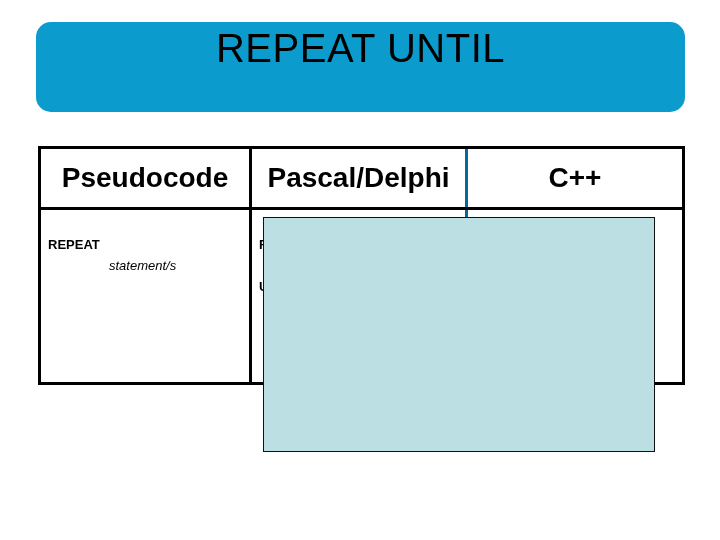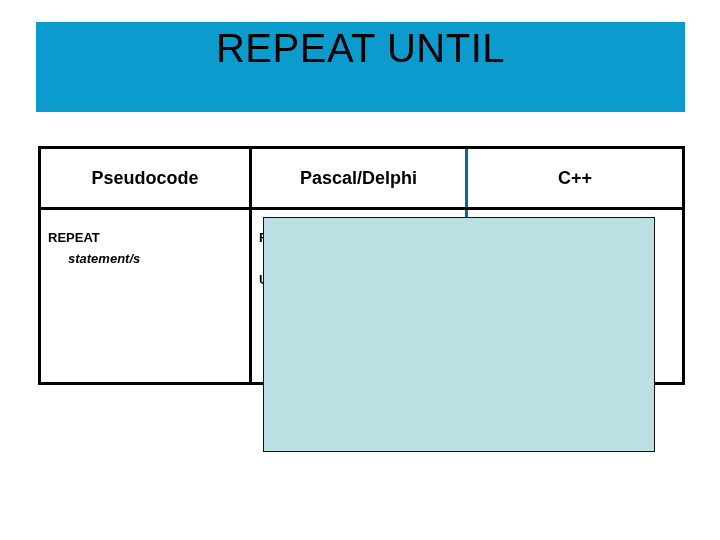--- a/index.html
+++ b/index.html
@@ -25,20 +25,21 @@
 
   
   #title-banner {
     position: absolute;
     left: 36px;
     top: 22px;
     width: 649px;
     height: 90px;
     background: #0b9bcd;
     box-sizing: border-box;
+    border-radius: 15px;
   }
   #title-text {
     position: absolute;
     left: 0;
     top: 0;
     width: 100%;
     text-align: center;
     font-family: "Liberation Sans", sans-serif;
     font-weight: 400;
     font-size: 40px;
@@ -81,35 +82,35 @@
   .col-1 { width: 211px; border-right: 3px solid #000000; }
   .col-2 { width: 216px; border-right: 3px solid #0369a1; }
   .col-3 { width: 214px; }
 
   .header-cell {
     display: flex;
     align-items: center;
     justify-content: center;
     font-family: "Liberation Sans", sans-serif;
     font-weight: 700;
-    font-size: 18px;
+    font-size: 28px;
     color: #000000;
     white-space: nowrap;
   }
 
   .code-cell {
-    padding: 17px 0 0 7px;
+    padding: 24px 0 0 7px;
     font-family: "Liberation Sans", sans-serif;
     font-size: 13px;
     color: #000000;
     line-height: 21px;
   }
   .code-line { white-space: nowrap; }
   .kw { font-weight: 700; }
-  .it { font-style: italic; font-weight: 700; }
+  .it { font-style: italic; font-weight: 400; margin-left: 41px; }
   .indent-1 { padding-left: 20px; }
   .indent-2 { padding-left: 14px; }
 
   
   #overlay-panel {
     position: absolute;
     left: 263px;
     top: 217px;
     width: 392px;
     height: 235px;

